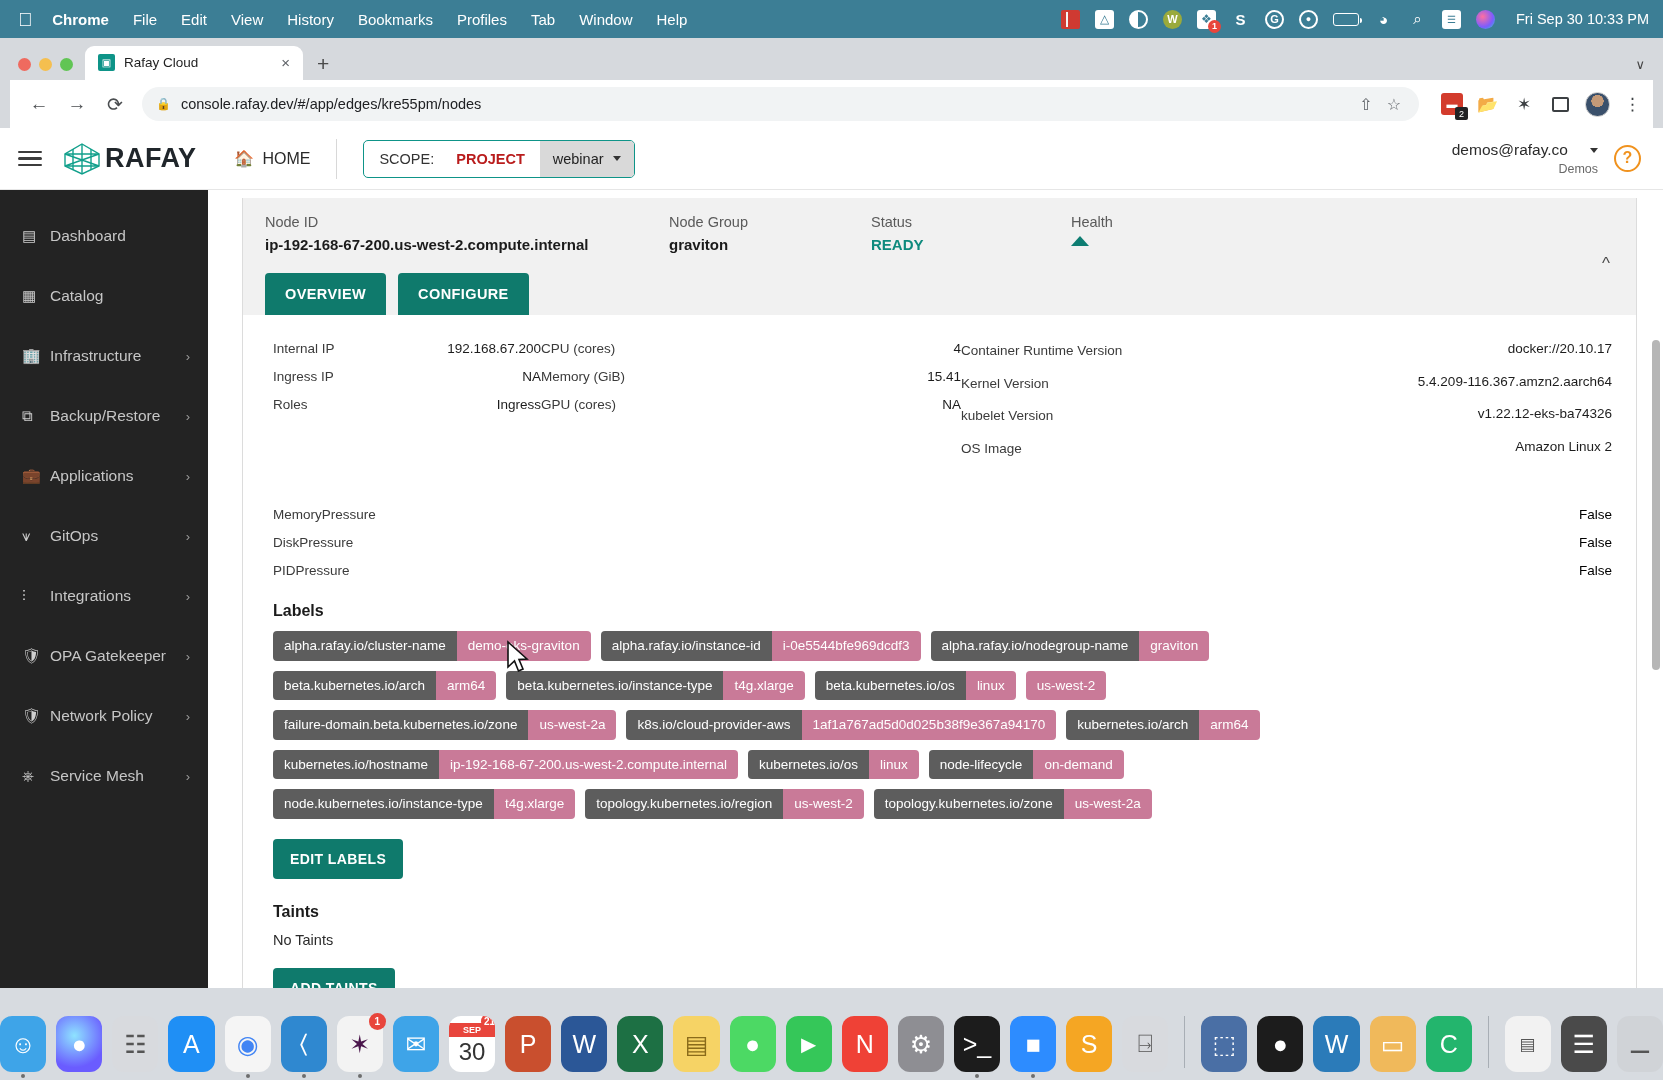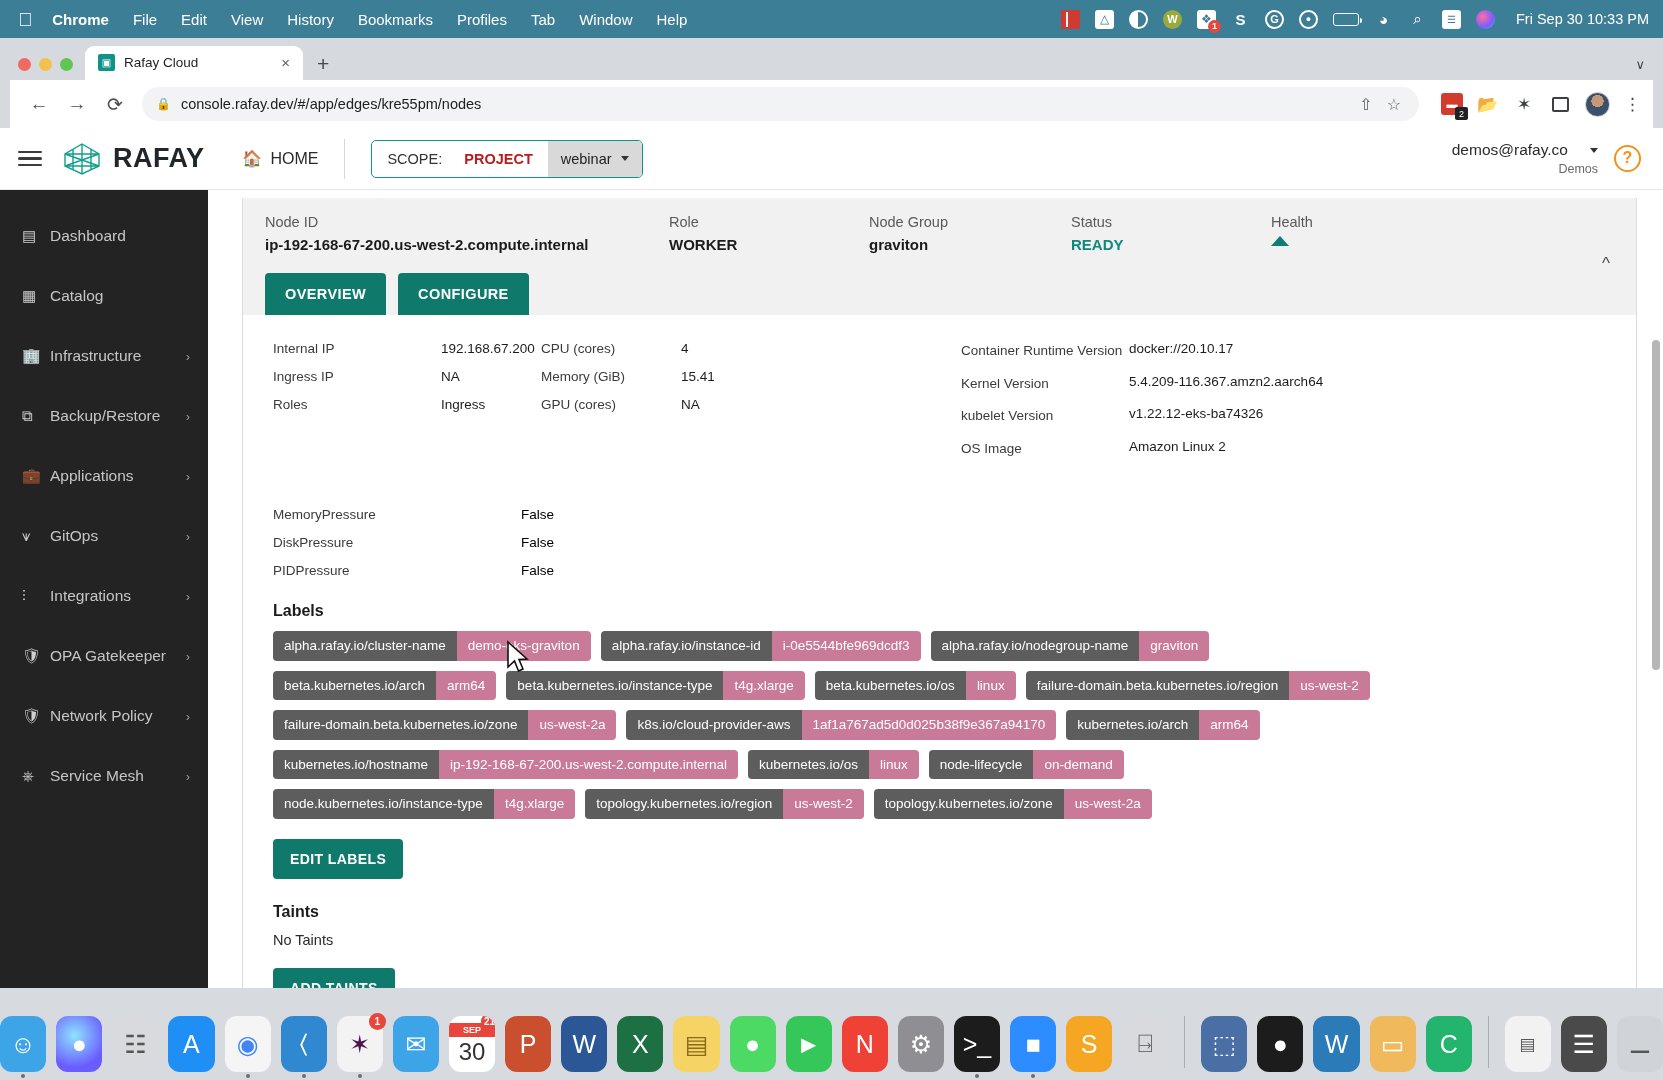--- a/index.html
+++ b/index.html
@@ -85,21 +85,21 @@
     background:radial-gradient(circle at 50% 35%, #c49a78 0 32%, #3a506b 33%); border:1px solid #ccc;}
   .kebab { color:#3c4043; font-size:17px; letter-spacing:0; }
 
   
   .appbar {
     background:#ffffff; height:62px; display:flex; align-items:center;
     padding: 0 22px 0 18px; border-bottom:1px solid #e6e6e6;
   }
   .hamburger { display:flex; flex-direction:column; gap:4px; width:24px; margin-right:20px; }
   .hamburger span { height:2.5px; background:#3c3c3c; border-radius:2px; display:block; }
-  .logo-wrap { display:flex; align-items:center; gap:11px; }
+  .logo-wrap { display:flex; align-items:center; gap:3px; }
   .logo-mark { width:40px; height:34px; }
   .logo-text { font-size:27px; font-weight:bold; color:#20262b; letter-spacing:0.5px; }
   .home-link { display:flex; align-items:center; gap:8px; margin-left:38px; color:#2a2a2a; font-size:16px; }
   .home-ico { font-size:16px; }
   .vdiv { width:1px; height:40px; background:#d8d8d8; margin: 0 26px; }
   .scopebox { display:flex; align-items:stretch; border:1.6px solid #0e9488; border-radius:5px; overflow:hidden; height:38px; }
   .scope-label { display:flex; align-items:center; padding: 0 15px; font-size:14.5px; color:#333; white-space:nowrap;justify-content:flex-end;}
   .scope-label b { margin-left:22px; color:#b91c1c; }
   .scope-val { display:flex; align-items:center; gap:9px; background:#d9d9d9; padding: 0 13px; font-size:14.5px; color:#222; }
   .caret-d { width:0;height:0;border-left:4.5px solid transparent;border-right:4.5px solid transparent;border-top:5.5px solid #333;}
@@ -135,21 +135,21 @@
   .m-status .v { color:#0e8a7d; font-weight:bold; }
   .tri-up { width:0;height:0;border-left:9px solid transparent;border-right:9px solid transparent;border-bottom:10px solid #0e7d72; margin-top:4px;}
   .collapse-chev { position:absolute; right:26px; top:56px; color:#4a4a4a; font-size:17px; }
   .tabs { display:flex; gap:12px; padding: 20px 0 0 0; }
   .tabbtn { background:#0f7a6c; color:#ffffff; font-size:14.5px; font-weight:bold;
     letter-spacing:0.4px; padding: 13px 20px; border-radius:4px 4px 0 0; }
 
   .card-body { padding: 26px 24px 0 30px; }
   .info-grid { display:flex; }
   .col-a { width:268px; } .col-b { width:420px; } .col-c { flex:1; }
-  .irow { display:flex; margin-bottom:13px; }
+  .irow { display:flex; margin-bottom:13px;justify-content:space-between; }
   .irow .k { font-size:13.5px; color:#3b3b3b; }
   .col-a .irow .k { width:168px; } .col-a .irow .v { font-size:13.5px; color:#1d1d1d; }
   .col-b .irow .k { width:140px; } .col-b .irow .v { font-size:13.5px; color:#1d1d1d; }
   .col-c .irow .k { width:168px; line-height:1.45;} .col-c .irow .v { font-size:13.5px; color:#1d1d1d; }
 
   .cond { margin-top: 36px; }
   .cond .irow .k { width:248px; font-size:13.5px; }
   .cond .irow .v { font-size:13.5px; }
 
   .sec-title { font-size:16px; font-weight:bold; color:#1b1b1b; margin: 24px 0 11px 0; }
@@ -357,24 +357,20 @@
 
   <div class="content">
     <div class="card">
 
       <div class="card-head">
         <div class="meta-row">
           <div class="meta m-nodeid">
             <div class="k">Node ID</div>
             <div class="v">ip-192-168-67-200.us-west-2.compute.internal</div>
           </div>
-          <div class="meta m-role">
-            <div class="k">Role</div>
-            <div class="v">WORKER</div>
-          </div>
           <div class="meta m-ng">
             <div class="k">Node Group</div>
             <div class="v">graviton</div>
           </div>
           <div class="meta m-status">
             <div class="k">Status</div>
             <div class="v">READY</div>
           </div>
           <div class="meta m-health">
             <div class="k">Health</div>
@@ -473,21 +469,20 @@
             </span>
           <span class="chip">
               <span class="ck">beta.kubernetes.io/instance-type</span>
               <span class="cv">t4g.xlarge</span>
             </span>
           <span class="chip">
               <span class="ck">beta.kubernetes.io/os</span>
               <span class="cv">linux</span>
             </span>
           <span class="chip">
-              <span class="ck">failure-domain.beta.kubernetes.io/region</span>
               <span class="cv">us-west-2</span>
             </span>
           <span class="chip">
               <span class="ck">failure-domain.beta.kubernetes.io/zone</span>
               <span class="cv">us-west-2a</span>
             </span>
           <span class="chip">
               <span class="ck">k8s.io/cloud-provider-aws</span>
               <span class="cv">1af1a767ad5d0d025b38f9e367a94170</span>
             </span>

